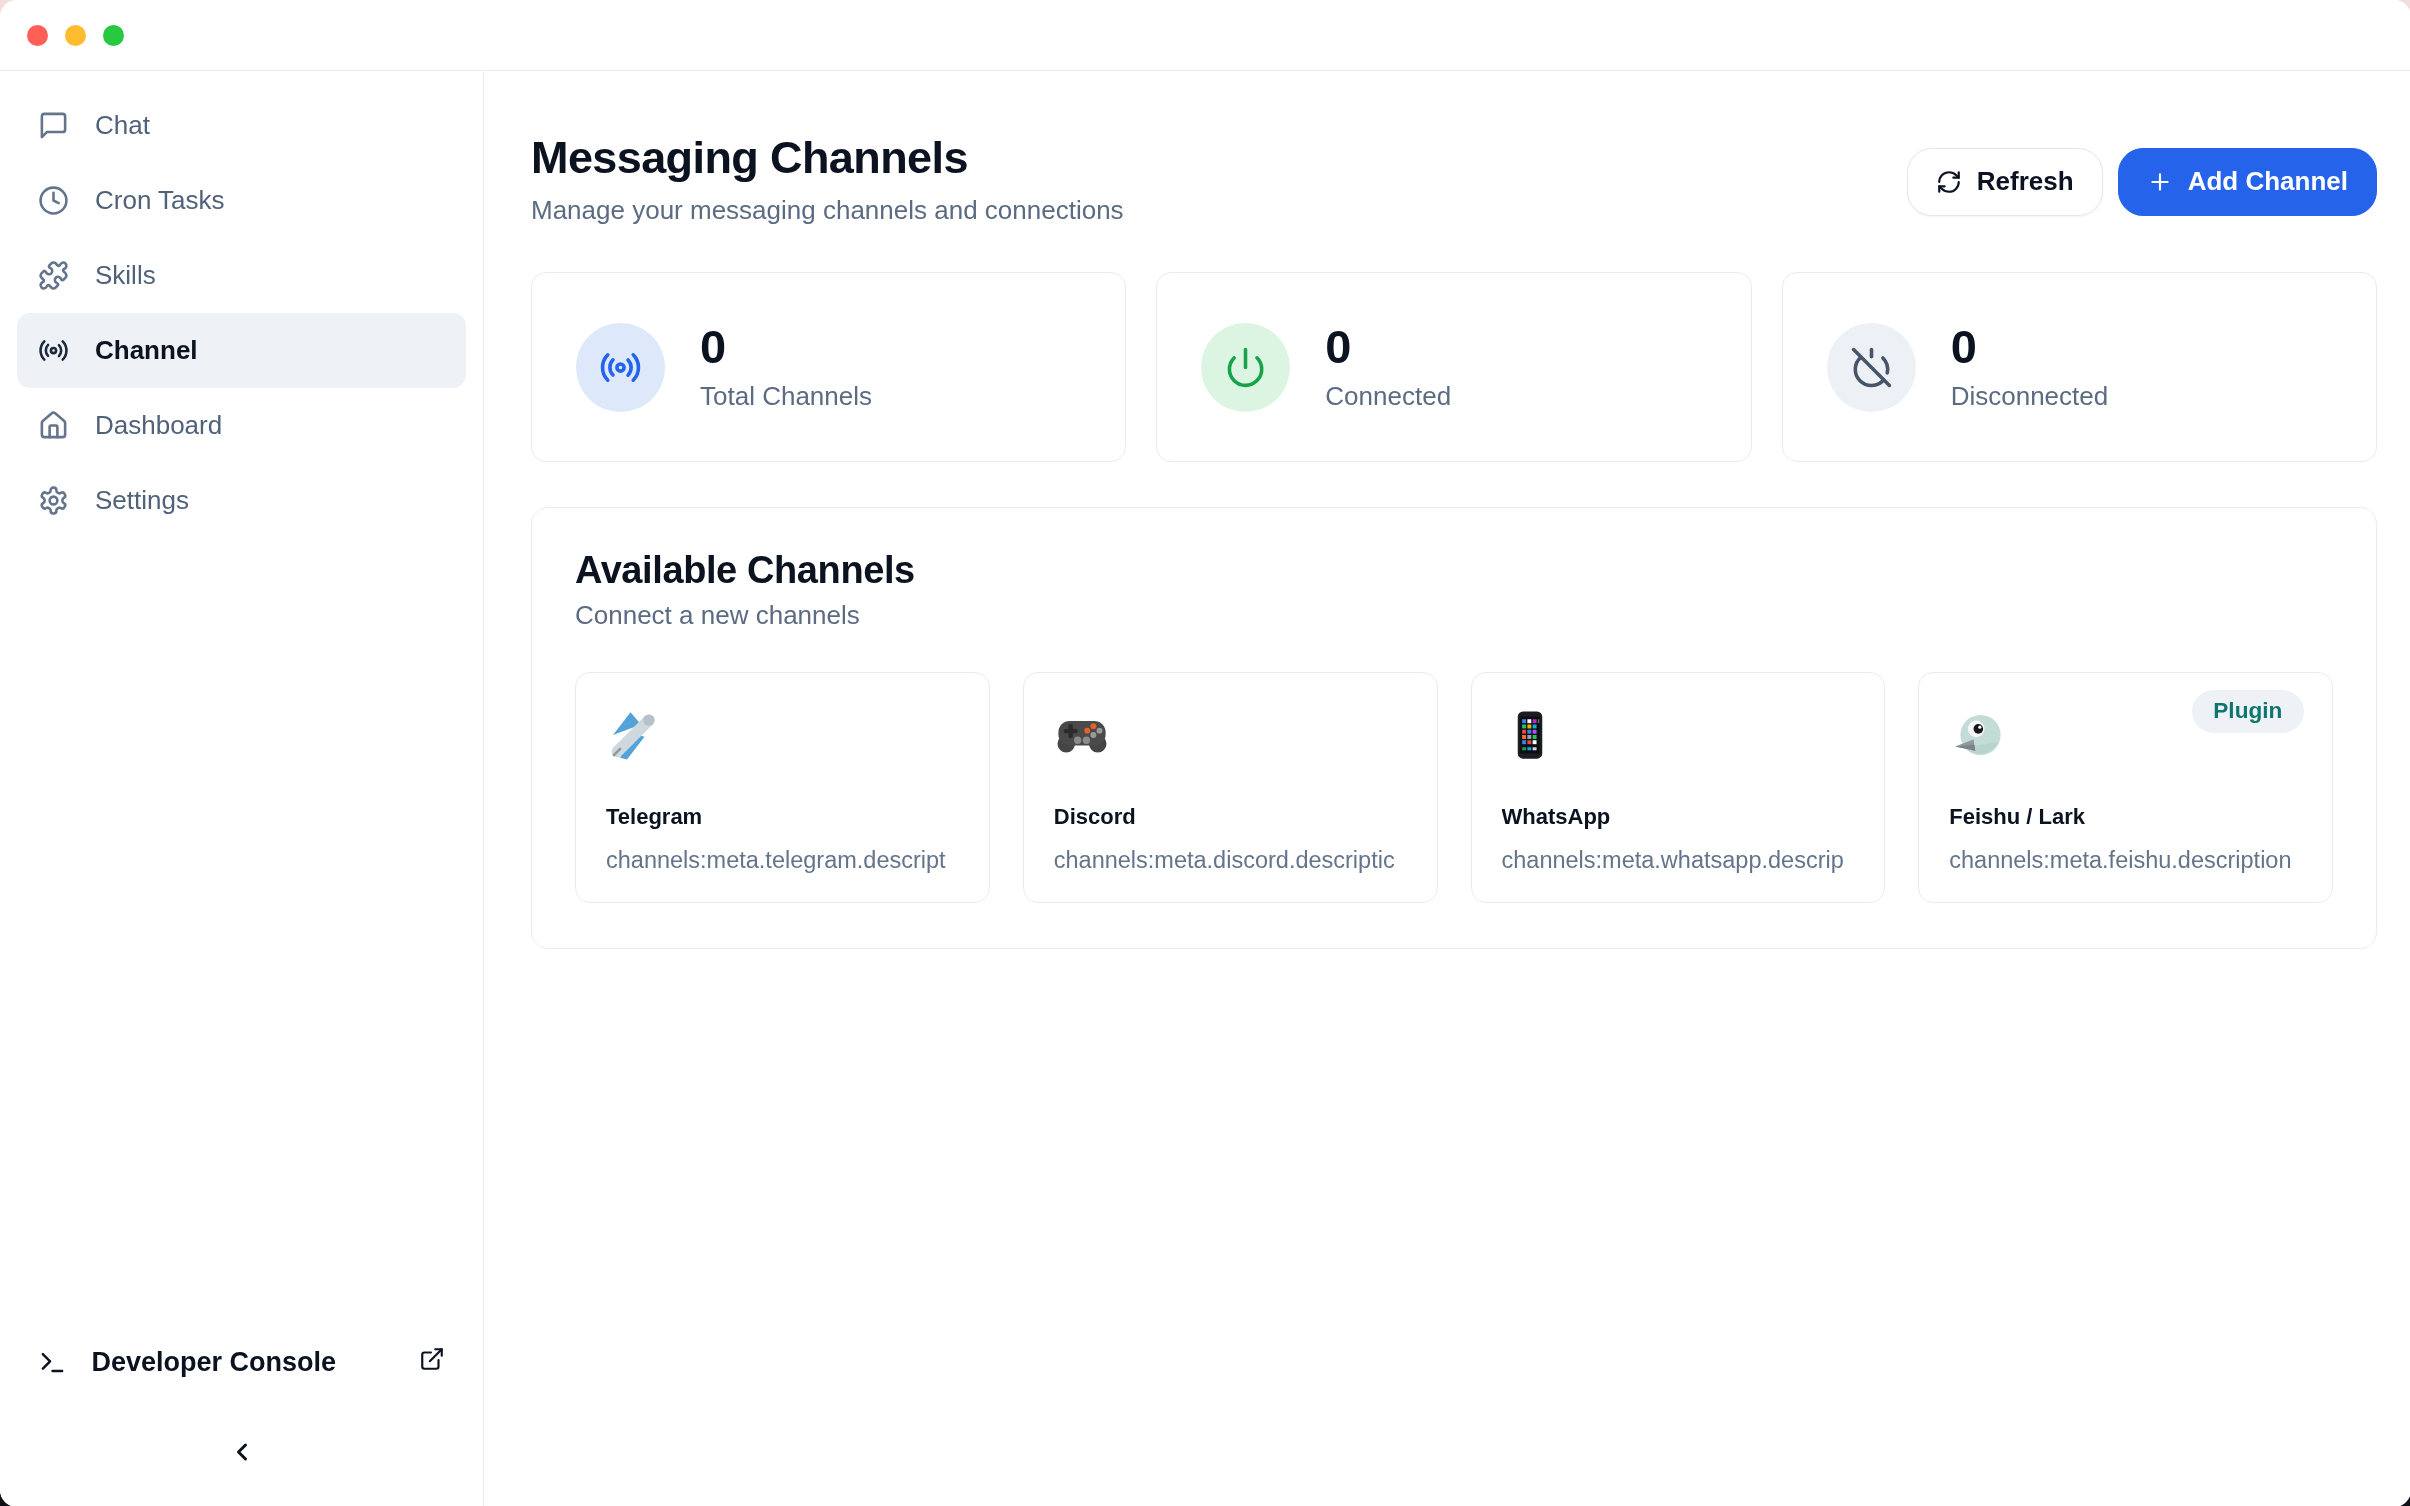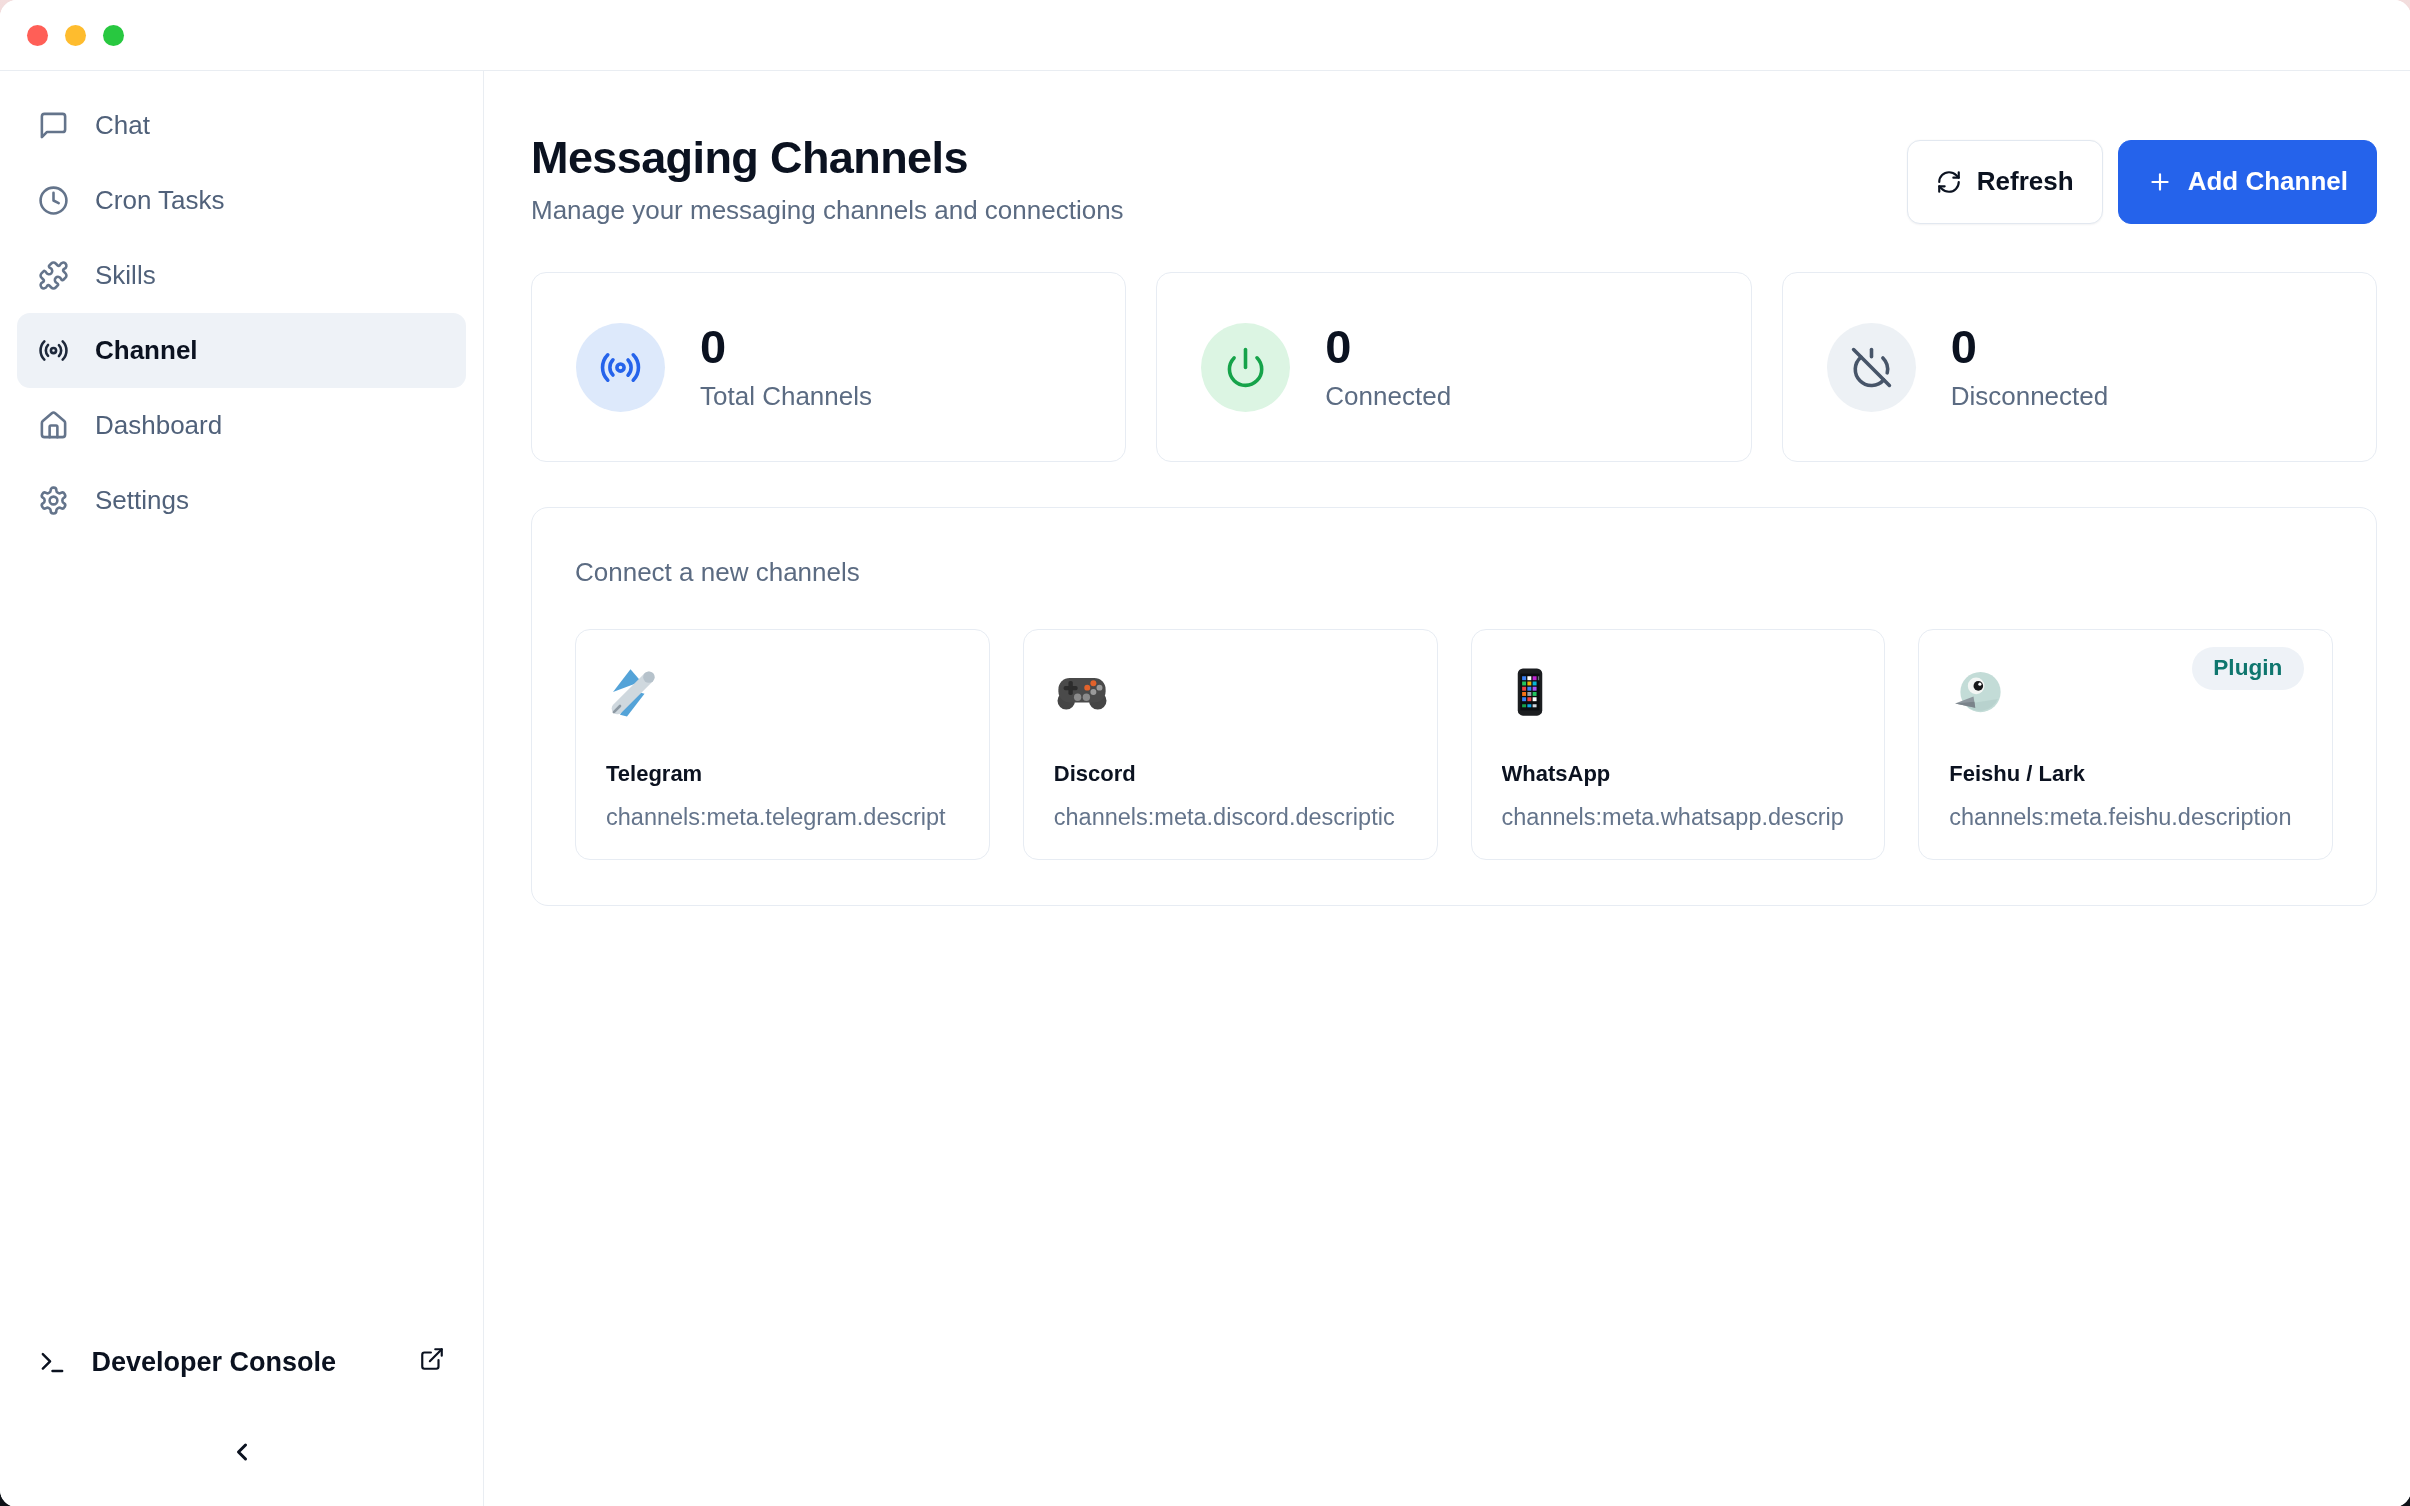--- a/index.html
+++ b/index.html
@@ -63,21 +63,21 @@
   .collapse-row { margin-top:45px; padding-bottom:38px; display:flex; justify-content:center; }
   .collapse-btn { width:41px; height:34px; display:flex; align-items:center; justify-content:center; cursor:pointer; }
   .collapse-btn svg { width:28px; height:28px; stroke-width:2.6; }
   
   .main { flex:1; min-width:0; padding:60px 34px 0 47px; background:#fff; }
   .main-header { display:flex; justify-content:space-between; align-items:center; }
   .page-title { font-size:45px; font-weight:700; letter-spacing:-0.6px; color:#0b1220; line-height:53px; }
   .page-subtitle { font-size:26px; color:#5b6b82; margin-top:9.4px; line-height:34px; }
   .actions { display:flex; gap:15px; margin-top:5.6px; }
   .btn {
-    height:84px; border-radius:13px;
+    height:68px; border-radius:25px;
     font-size:26px; font-weight:600;
     display:flex; align-items:center; gap:15px;
     padding:8px 28px; cursor:pointer;
     font-family:inherit;
   }
   .btn svg { width:26px; height:26px; }
   .btn-outline { background:#fff; border:0.9px solid #e2e8f0; color:#0b1220; box-shadow:0 0.9px 1.9px rgba(16,24,40,.05); }
   .btn-primary { background:#2563eb; border:0.9px solid #2563eb; color:#fff; }
   
   .stats { display:flex; gap:30px; margin-top:45px; }
@@ -280,20 +280,21 @@
               </svg>
           </span>
           <div>
             <div class="stat-value">0</div>
             <div class="stat-label">Disconnected</div>
           </div>
         </div>
       </div>
 
       <section class="available">
+        <h2 class="available-title">Available Channels</h2>
         <div class="available-sub">Connect a new channels</div>
 
         <div class="channel-grid">
 
           <div class="channel-card">
             <span class="channel-emoji">
               <svg viewBox="0 0 64 64">
                 <polygon points="28,6 40,20 8,32" fill="#54a3d8"></polygon>
                 <polygon points="44,34 30,30 16,58 24,60" fill="#54a3d8"></polygon>
                 <path d="M13 51 L49 15" stroke="#cfd8de" stroke-width="13" stroke-linecap="round"></path>

